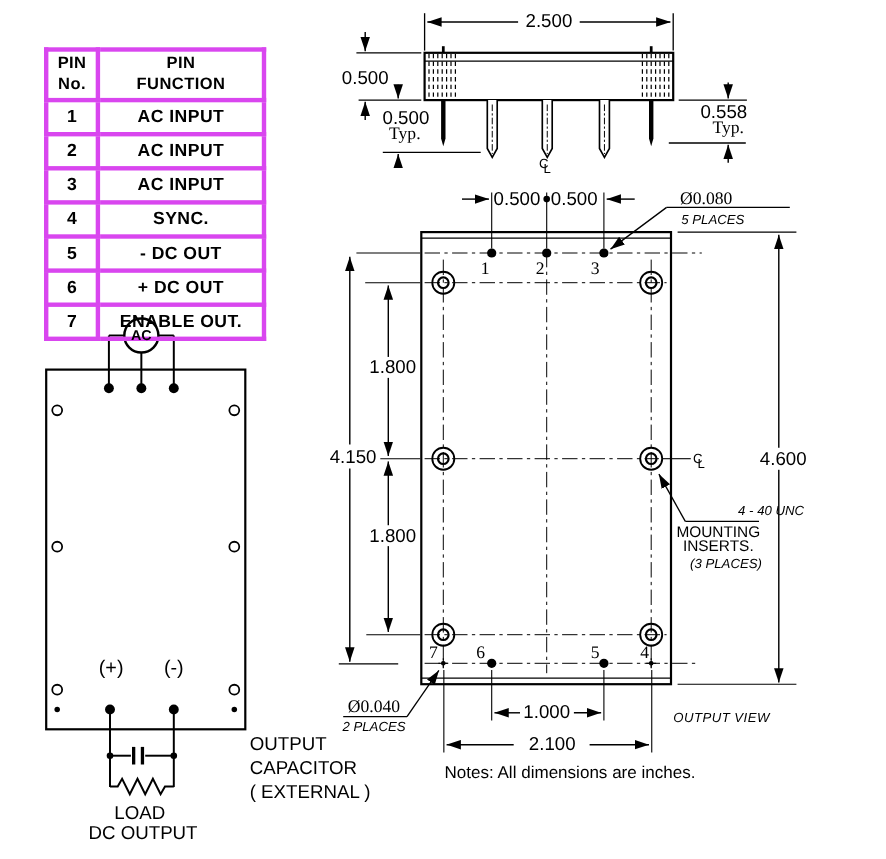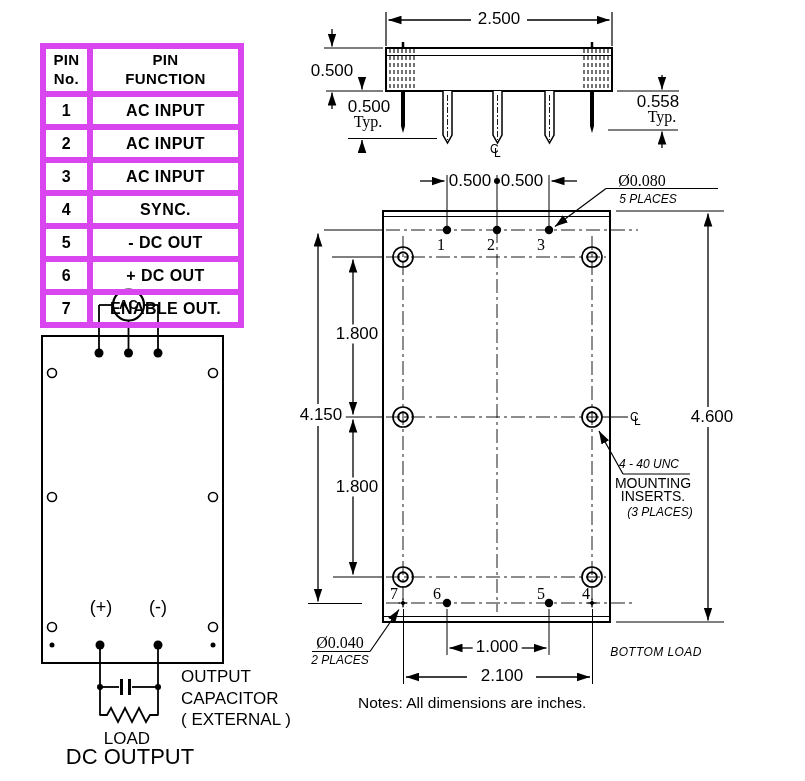--- a/index.html
+++ b/index.html
@@ -5,33 +5,33 @@
   html,body { margin:0; padding:0; background:#ffffff; }
   .page {
     position:relative; width:805px; height:781px; background:#ffffff;
     font-family:"Liberation Sans", sans-serif; color:#000; overflow:hidden;
   }
   svg.linework { position:absolute; left:0; top:0; }
   .lbl {
     position:absolute; transform:translate(-50%,-50%);
     white-space:pre-line; text-align:center; line-height:1.12; color:#000;
   }
-  .lbl.tl { transform:none; text-align:left; }
+  .lbl.tl { transform:none; text-align:left;margin-left:46px; }
   .bg { background:#ffffff; padding:0 3px; }
   .f18{font-size:18px;} .f17{font-size:17px;} .f16{font-size:16px;font-family:Liberation Serif, serif;}
   .f15{font-size:12px;font-style:italic;} .f155{font-size:15.5px;} .f14{font-size:14px;}
   .cl { position:absolute; width:16px; height:18px; font-size:12px; }
   .cl span { position:absolute; left:0; top:0; }
   .cl span.cl2 { left:4px; top:4px; }
   table.pin-table {
     position:absolute; left:40px; top:43px; border-collapse:collapse;
     font-weight:bold; table-layout:fixed;
   }
   table.pin-table td {
-    border:6px solid #d946ef; text-align:center; vertical-align:middle;
+    border:4px solid #d946ef; text-align:center; vertical-align:middle;
     padding:0; font-size:16px; letter-spacing:0.4px; white-space:pre-line;
   }
   table.pin-table tr.hdr td { height:42px; font-size:15px; line-height:1.25; }
   table.pin-table tr.row td { height:27px; }
 </style>
 </head>
 <body>
 
 <div class="page">
 
@@ -298,42 +298,42 @@
 <div class="lbl f17" style="left:522px;top:181px">0.500</div>
 <div class="lbl f16" style="left:642px;top:181px">Ø0.080</div>
 <div class="lbl f15" style="left:648px;top:200px">5 PLACES</div>
 <div class="lbl f16" style="left:441px;top:245px">1</div>
 <div class="lbl f16" style="left:491px;top:245px">2</div>
 <div class="lbl f16" style="left:541px;top:245px">3</div>
 <div class="lbl f17 bg" style="left:321px;top:415px">4.150</div>
 <div class="lbl f17 bg" style="left:357px;top:334px">1.800</div>
 <div class="lbl f17 bg" style="left:357px;top:487px">1.800</div>
 <div class="lbl f17 bg" style="left:712px;top:417px">4.600</div>
-<div class="lbl f15" style="left:649px;top:465px">4 - 40 UNC</div>
+<div class="lbl f15" style="left:701px;top:465px">4 - 40 UNC</div>
 <div class="lbl f14" style="left:653px;top:484px">MOUNTING</div>
 <div class="lbl f14" style="left:653px;top:497px">INSERTS.</div>
 <div class="lbl f15" style="left:660px;top:513px">(3 PLACES)</div>
 <div class="cl" style="left:630px;top:410px">
   <span>C</span>
   <span class="cl2">L</span>
 </div>
 <div class="lbl f16" style="left:394px;top:594px">7</div>
 <div class="lbl f16" style="left:437px;top:594px">6</div>
 <div class="lbl f16" style="left:541px;top:594px">5</div>
 <div class="lbl f16" style="left:586px;top:594px">4</div>
 <div class="lbl f17 bg" style="left:497px;top:647px">1.000</div>
 <div class="lbl f17 bg" style="left:502px;top:676px">2.100</div>
 <div class="lbl f16" style="left:340px;top:643px">Ø0.040</div>
 <div class="lbl f15" style="left:340px;top:661px">2 PLACES</div>
-<div class="lbl f15" style="left:656px;top:653px;letter-spacing:0.4px">BOTTOM LOAD</div>
+<div class="lbl f15" style="left:656px;top:653px;letter-spacing:0.4px">OUTPUT VIEW</div>
 
 <div class="lbl" style="left:128.5px;top:305px;font-size:13px;font-weight:bold">AC</div>
 <div class="lbl f18" style="left:101px;top:607px">(+)</div>
 <div class="lbl f18" style="left:158px;top:607px">(-)</div>
 <div class="lbl tl" style="left:181px;top:666px;font-size:17px;line-height:21.5px">OUTPUT
 CAPACITOR
 ( EXTERNAL )</div>
 <div class="lbl" style="left:127px;top:739px;font-size:17px">LOAD</div>
-<div class="lbl" style="left:130px;top:757px;font-size:22px">DC OUTPUT</div>
+<div class="lbl" style="left:130px;top:757px;font-size:17px">DC OUTPUT</div>
 
 <div class="lbl tl f155" style="left:358px;top:694px">Notes: All dimensions are inches.</div>
 
 </div>
 
 </body></html>

